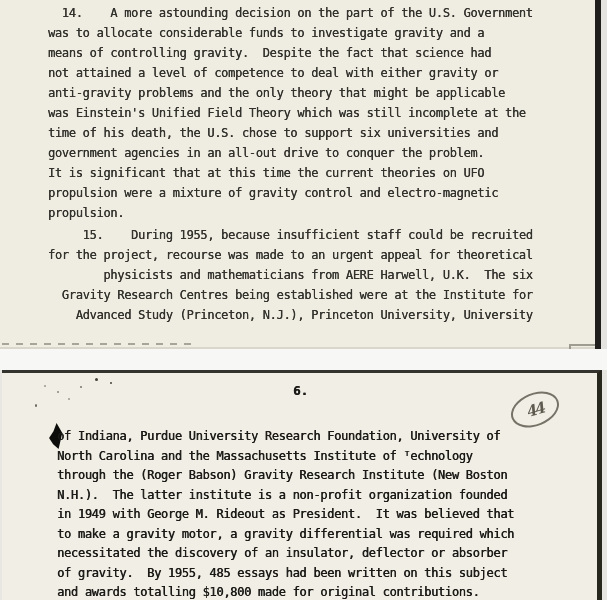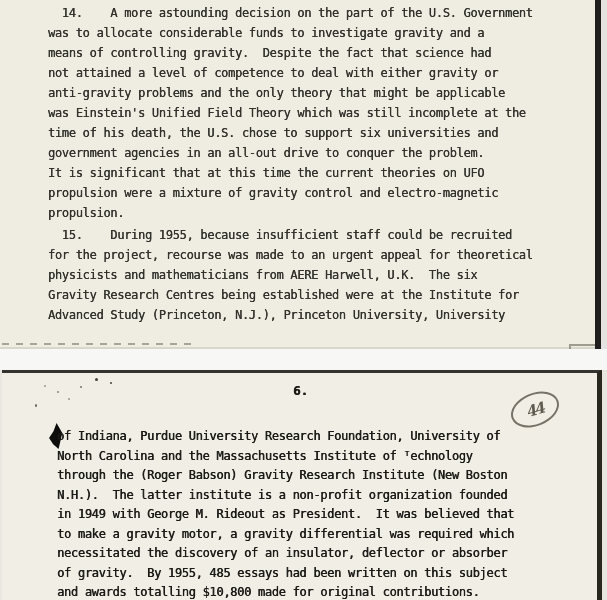--- a/index.html
+++ b/index.html
@@ -25,21 +25,21 @@
   .para {
     position: absolute;
     white-space: pre;
     font-size: 12px;
     line-height: 20px;
     letter-spacing: -0.3px;
     color: var(--ink, #33322d);
     text-shadow: 0.2px 0 0 currentColor;
   }
   .p14 { left: 48px; top: 3px; }
-  .p15 { left: 48px; top: 225px; }
+  .p15 { left: 48px; top: 225px; text-align: right; }
 
   .edge-dashes {
     position: absolute;
     left: 2px; top: 343px;
     width: 195px; height: 2px;
     background: repeating-linear-gradient(90deg, #8f8d82 0 7px, transparent 7px 14px);
     opacity: 0.75;
   }
   .corner-mark {
     position: absolute;

